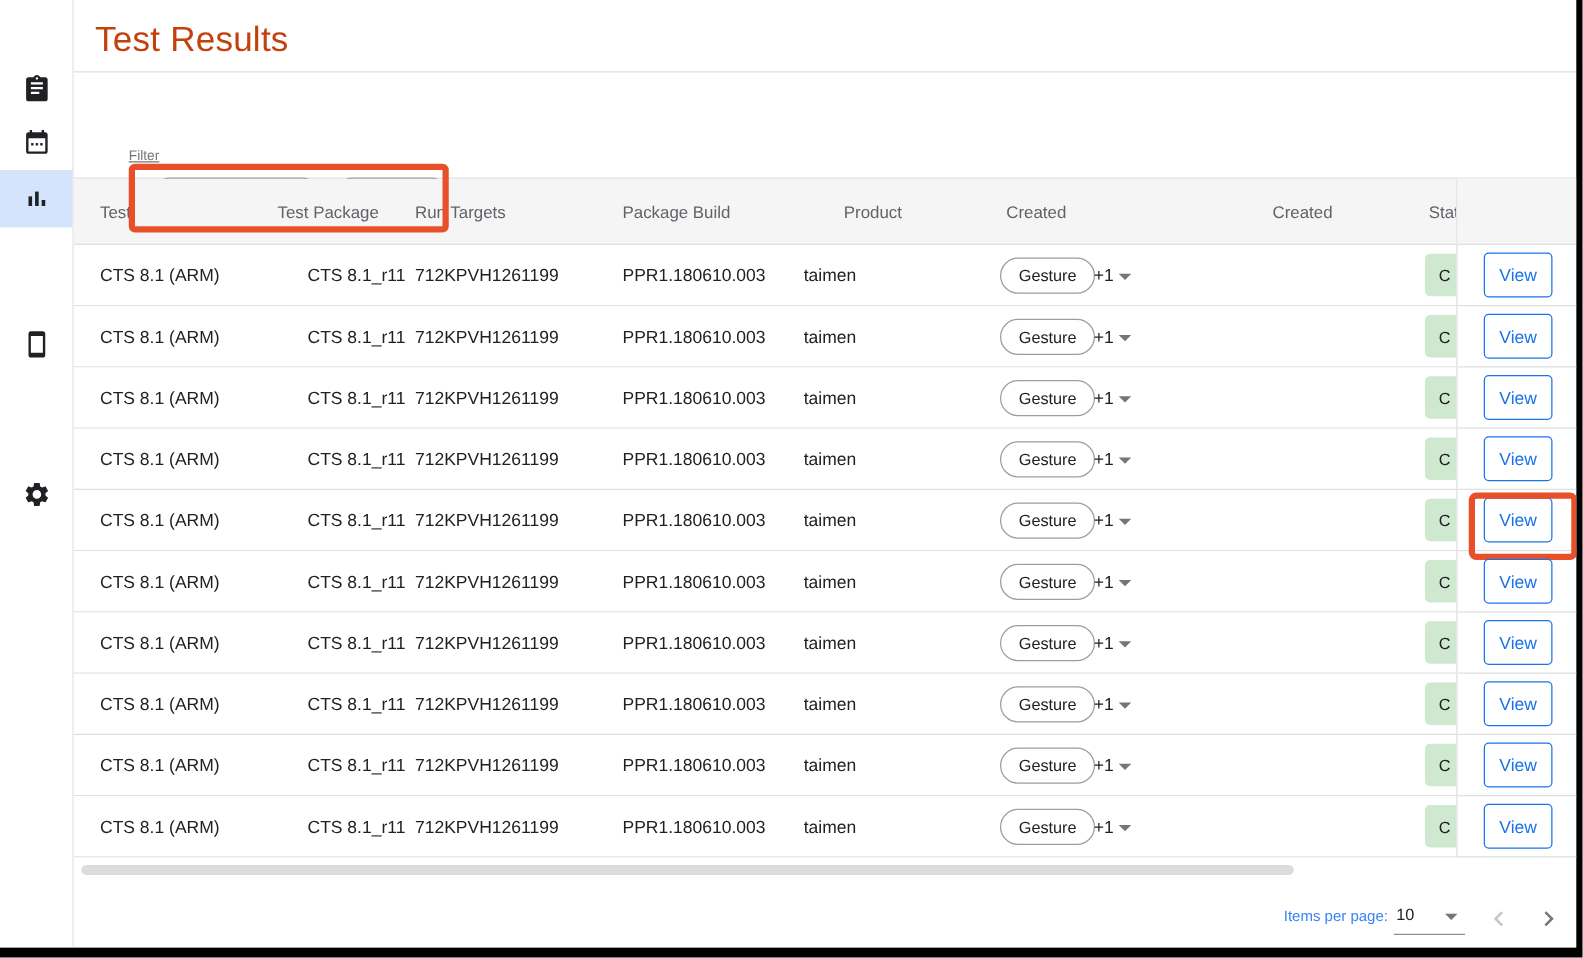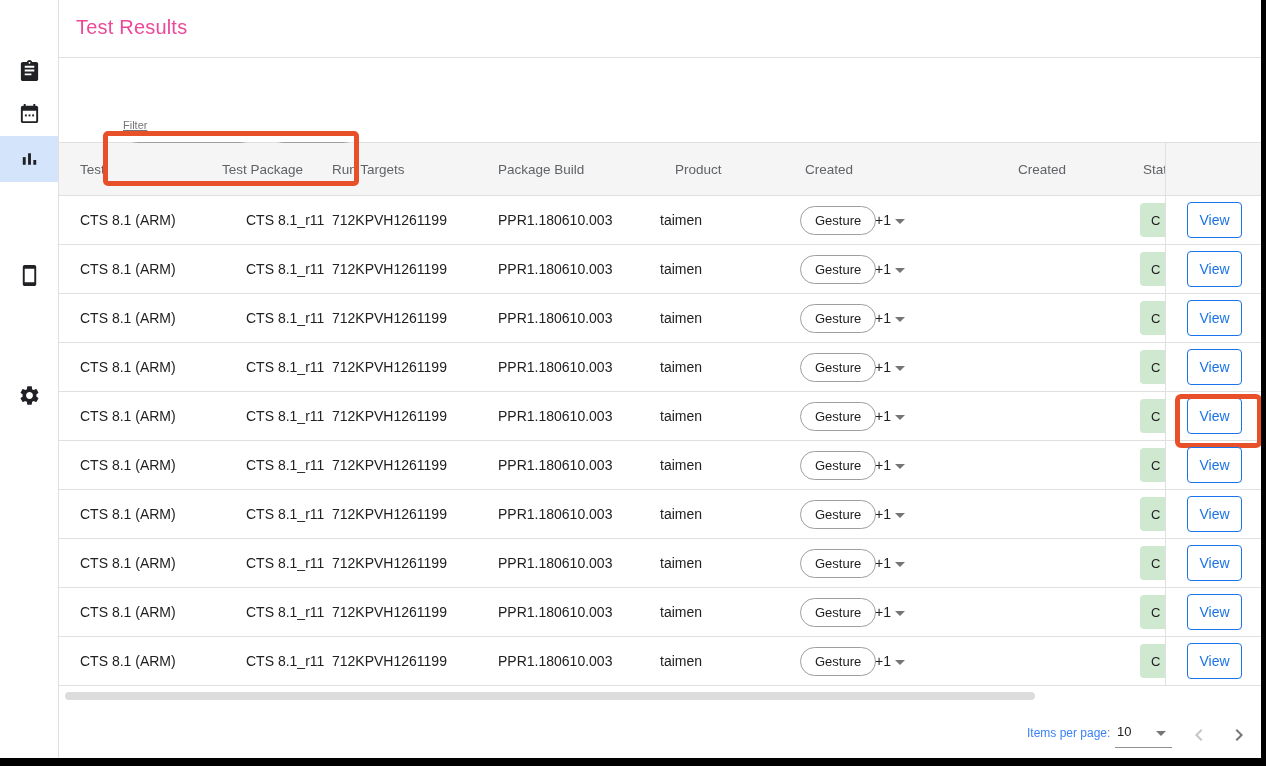--- a/index.html
+++ b/index.html
@@ -11,26 +11,26 @@
   .sidebar { position: absolute; left: 0; top: 0; width: 59px; height: 758px; background: #fff; border-right: 1px solid #e0e0e0; }
   .nav-item { position: absolute; left: 0; width: 58px; height: 46px; display: flex; align-items: center; justify-content: center; cursor: pointer; }
   .nav-item.active { background: var(--c-nav_active_bg, #d4e4fb); }
   .nav-item svg { width: 23px; height: 23px; fill: #202124; }
   .nav-0 { top: 47px; } .nav-1 { top: 90px; } .nav-2 { top: 136px; } .nav-3 { top: 252px; } .nav-4 { top: 372px; }
 
   
   .main { position: absolute; left: 59px; top: 0; width: 1202px; height: 758px; background: #fff; }
 
   .titlebar { position: absolute; top: 0; left: 0; width: 100%; height: 58px; border-bottom: 1px solid #e0e0e0; }
-  .page-title { position: absolute; left: 17px; top: 16px; font-size: 20px; color: #ec4899; font-weight: 400; letter-spacing: .2px; }
+  .page-title { position: absolute; left: 17px; top: 16px; font-size: 28px; color: #c2410c; font-weight: 400; letter-spacing: .2px; }
 
   
   .toolbar { position: absolute; top: 58px; left: 0; width: 100%; height: 85px; border-bottom: 1px solid #e0e0e0; }
   .filter-icon { position: absolute; left: 26px; top: 85px; width: 20px; height: 20px; fill: #3c4043; }
-  .filter-label { position: absolute; left: 64px; top: 61px; font-size: 11px; color: #757575; text-decoration: underline; }
+  .filter-label { position: absolute; left: 44px; top: 61px; font-size: 11px; color: #757575; text-decoration: underline; }
   .chips { position: absolute; left: 63px; top: 84px; display: flex; gap: 12px; }
   .chip { height: 29px; display: flex; align-items: center; gap: 7px; padding: 0 8px 0 12px; border: 1px solid #9e9e9e; border-radius: 15px; background: #fff; font-size: 13px; color: #212121; cursor: pointer; white-space: nowrap; }
   .chip svg { width: 16px; height: 16px; fill: #a6a6a6; cursor: pointer; flex: 0 0 auto; }
   .filter-underline { position: absolute; left: 61px; top: 119px; width: 702px; height: 1px; background: #949494; }
   .vdiv { position: absolute; top: 86px; width: 1px; height: 27px; background: #e0e0e0; }
   .vdiv1 { left: 784px; } .vdiv2 { left: 1126px; }
   .status-select { position: absolute; left: 806px; top: 80px; width: 300px; height: 34px; cursor: pointer; }
   .status-label { position: absolute; left: 0; top: 9px; font-size: 16px; color: #757575; }
   .caret { width: 0; height: 0; border-left: 6px solid transparent; border-right: 6px solid transparent; border-top: 6px solid #757575; }
   .status-caret { position: absolute; left: 285px; top: 16px; }
@@ -44,21 +44,21 @@
 
   
   .table { position: absolute; top: 143px; left: 0; width: 1202px; height: 543px; }
   .scroll-area { position: absolute; left: 0; top: 0; width: 1106px; height: 543px; overflow: hidden; }
   .thead { position: relative; width: 1260px; height: 53px; background: var(--c-thead_bg, #f5f5f5); border-bottom: 1px solid #e0e0e0; }
   .hcell { position: absolute; top: 0; height: 52px; display: flex; align-items: center; font-size: 13.5px; color: #5f6368; white-space: nowrap; }
   .col-0 { left: 21px; } .col-1 { left: 163px; } .col-2 { left: 273px; } .col-3 { left: 439px; }
   .col-4 { left: 616px; } .col-5 { left: 746px; } .col-6 { left: 959px; } .col-7 { left: 1084px; }
   .trow { position: relative; width: 1260px; height: 49px; border-bottom: 1px solid #e0e0e0; background: #fff; }
   .cell { position: absolute; top: 0; height: 48px; display: flex; align-items: center; font-size: 14px; color: #212121; white-space: nowrap; }
-  .c-test { left: 21px; } .c-pkg { left: 163px; margin-left: 24px; } .c-run { left: 273px; } .c-build { left: 439px; } .c-prod { left: 601px; }
+  .c-test { left: 21px; } .c-pkg { left: 163px; margin-left: 24px; } .c-run { left: 273px; } .c-build { left: 439px; } .c-prod { left: 584px; }
   .label-chip { position: absolute; left: 741px; top: 10px; height: 29px; display: flex; align-items: center; padding: 0 14px; border: 1px solid #9e9e9e; border-radius: 15px; font-size: 13px; color: #212121; background: #fff; white-space: nowrap; }
   .more-labels { position: absolute; left: 816px; top: 0; height: 48px; display: flex; align-items: center; gap: 4px; font-size: 14px; color: #212121; cursor: pointer; }
   .more-labels .caret { border-left-width: 5px; border-right-width: 5px; border-top-width: 5px; margin-top: 2px; }
   .status-chip { position: absolute; left: 1081px; top: 7px; width: 84px; height: 34px; display: flex; align-items: center; padding-left: 11px; background: var(--c-status_chip_bg, #cfe8d0); border-radius: 4px; font-size: 13px; color: #212121; }
   .pinned { position: absolute; left: 1106px; top: 0; width: 96px; height: 543px; border-left: 1px solid #e0e0e0; background: #fff; }
   .pinned-head { width: 95px; height: 53px; background: var(--c-thead_bg, #f5f5f5); border-bottom: 1px solid #e0e0e0; }
   .prow { position: relative; width: 119px; height: 49px; border-bottom: 1px solid #e0e0e0; }
   .view-btn { position: absolute; left: 21px; top: 6px; width: 55px; height: 36px; background: #fff; border: 1px solid var(--c-accent_blue, #1a73e8); border-radius: 4px; color: var(--c-accent_blue, #1a73e8); font-size: 14px; font-family: "Liberation Sans", sans-serif; cursor: pointer; }
   .prow.highlighted::after { content: ""; position: absolute; left: 9px; top: 2px; width: 77px; height: 44px; border: 5px solid var(--c-highlight, #e8502a); border-radius: 6px; pointer-events: none; }
 

